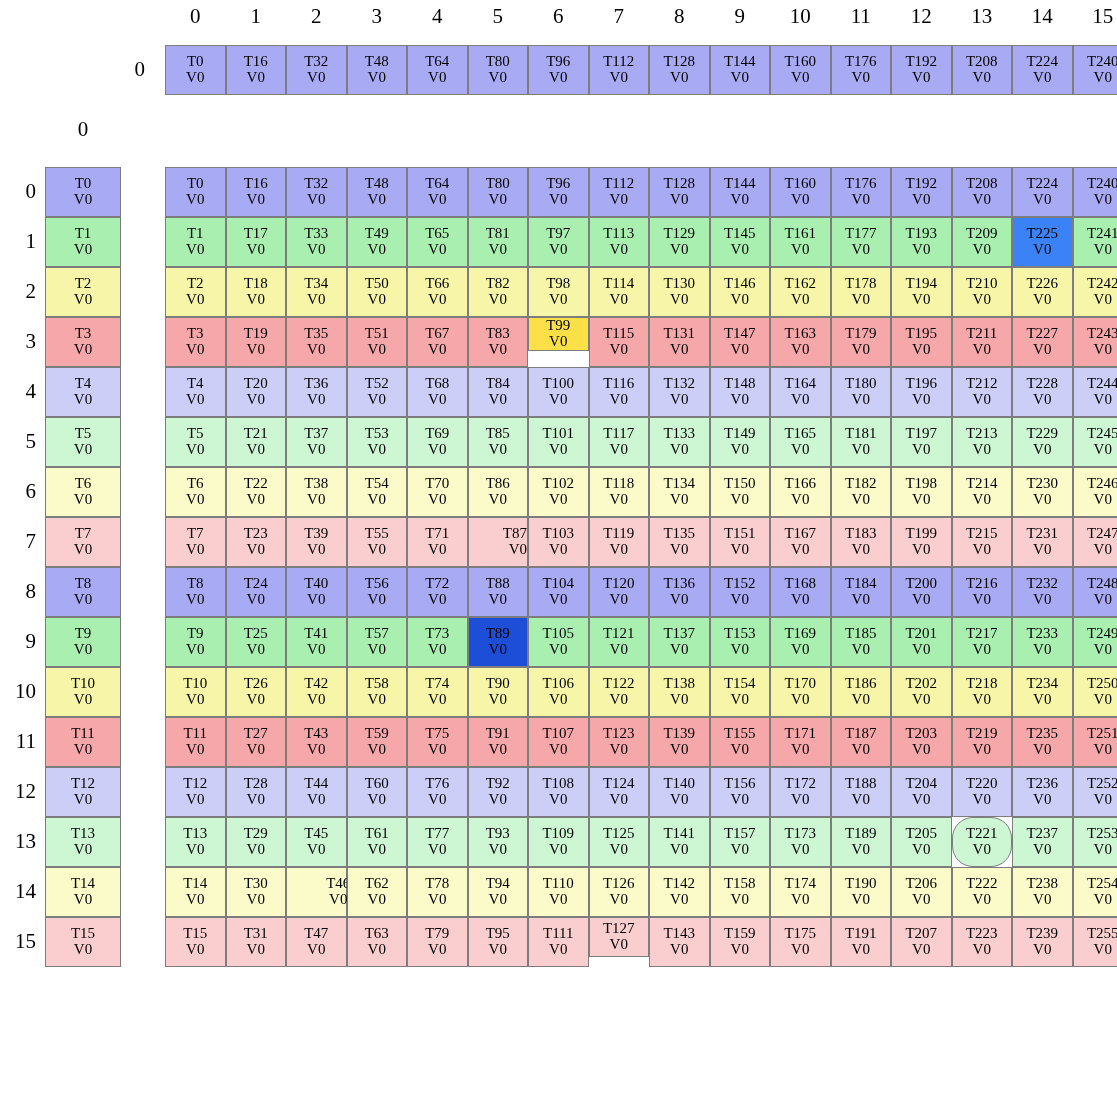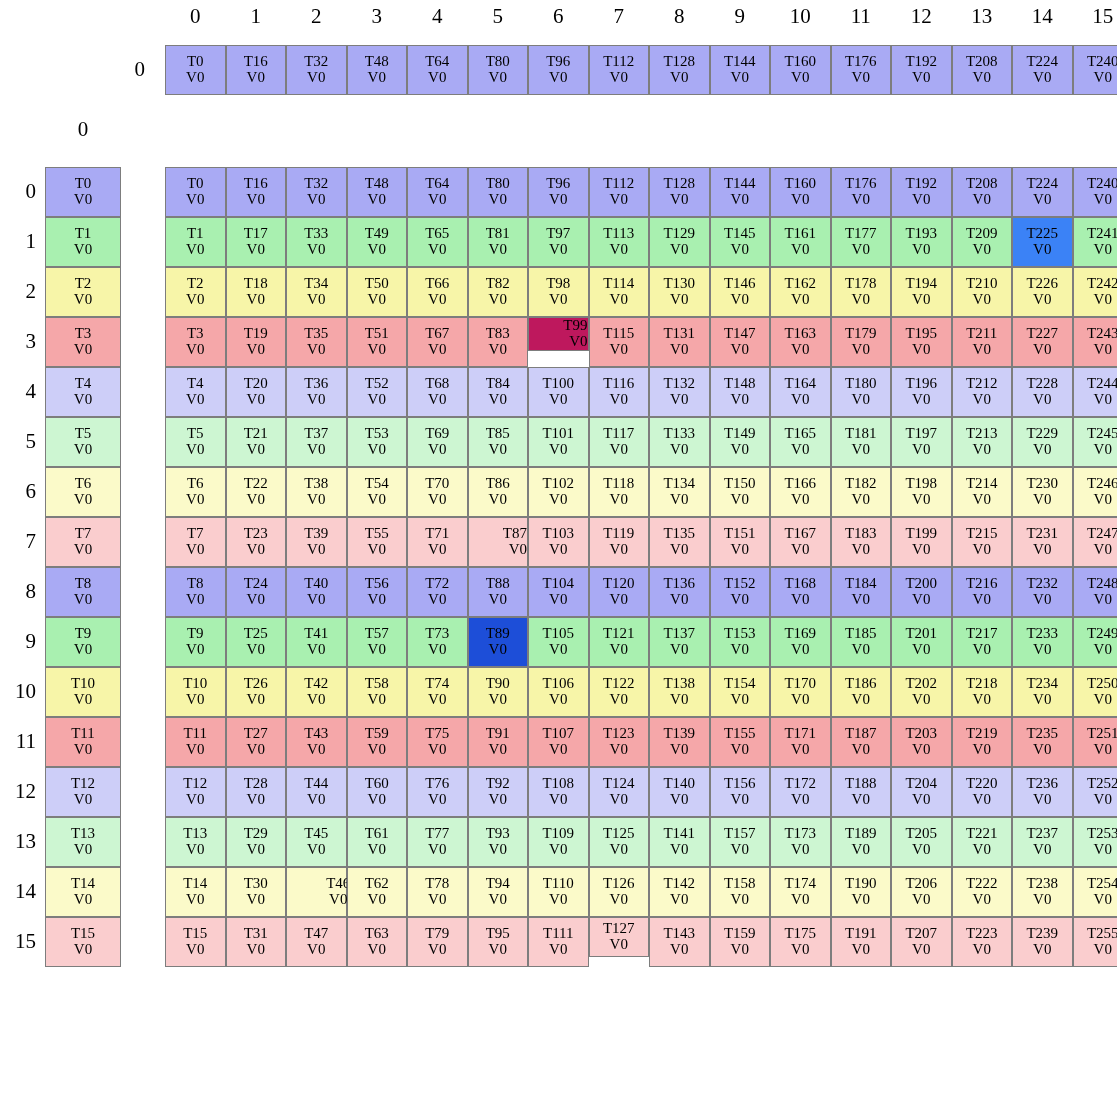--- a/index.html
+++ b/index.html
@@ -426,21 +426,21 @@
       <span class="l2">V0</span>
     </div>
     <div class="cell" style="left: 407px; top: 317px; width: 60.5px; height: 50px; background: rgb(245, 167, 169);">
       <span class="l1">T67</span>
       <span class="l2">V0</span>
     </div>
     <div class="cell" style="left: 467.5px; top: 317px; width: 60.5px; height: 50px; background: rgb(245, 167, 169);">
       <span class="l1">T83</span>
       <span class="l2">V0</span>
     </div>
-    <div class="cell" style="left: 528px; top: 317px; width: 60.5px; height: 34px; background: #be185d; align-items: flex-end;">
+    <div class="cell" style="left: 528px; top: 317px; width: 60.5px; height: 34px; background: #fde047;">
       <span class="l1">T99</span>
       <span class="l2">V0</span>
     </div>
     <div class="cell" style="left: 588.5px; top: 317px; width: 60.5px; height: 50px; background: rgb(245, 167, 169);">
       <span class="l1">T115</span>
       <span class="l2">V0</span>
     </div>
     <div class="cell" style="left: 649px; top: 317px; width: 60.5px; height: 50px; background: rgb(245, 167, 169);">
       <span class="l1">T131</span>
       <span class="l2">V0</span>
@@ -1094,21 +1094,21 @@
       <span class="l2">V0</span>
     </div>
     <div class="cell" style="left: 830.5px; top: 817px; width: 60.5px; height: 50px; background: rgb(205, 246, 210);">
       <span class="l1">T189</span>
       <span class="l2">V0</span>
     </div>
     <div class="cell" style="left: 891px; top: 817px; width: 60.5px; height: 50px; background: rgb(205, 246, 210);">
       <span class="l1">T205</span>
       <span class="l2">V0</span>
     </div>
-    <div class="cell" style="left: 951.5px; top: 817px; width: 60.5px; height: 50px; background: rgb(205, 246, 210);">
+    <div class="cell" style="left: 951.5px; top: 817px; width: 60.5px; height: 50px; background: rgb(205, 246, 210); border-radius: 21px;">
       <span class="l1">T221</span>
       <span class="l2">V0</span>
     </div>
     <div class="cell" style="left: 1012px; top: 817px; width: 60.5px; height: 50px; background: rgb(205, 246, 210);">
       <span class="l1">T237</span>
       <span class="l2">V0</span>
     </div>
     <div class="cell" style="left: 1072.5px; top: 817px; width: 60.5px; height: 50px; background: rgb(205, 246, 210);">
       <span class="l1">T253</span>
       <span class="l2">V0</span>

